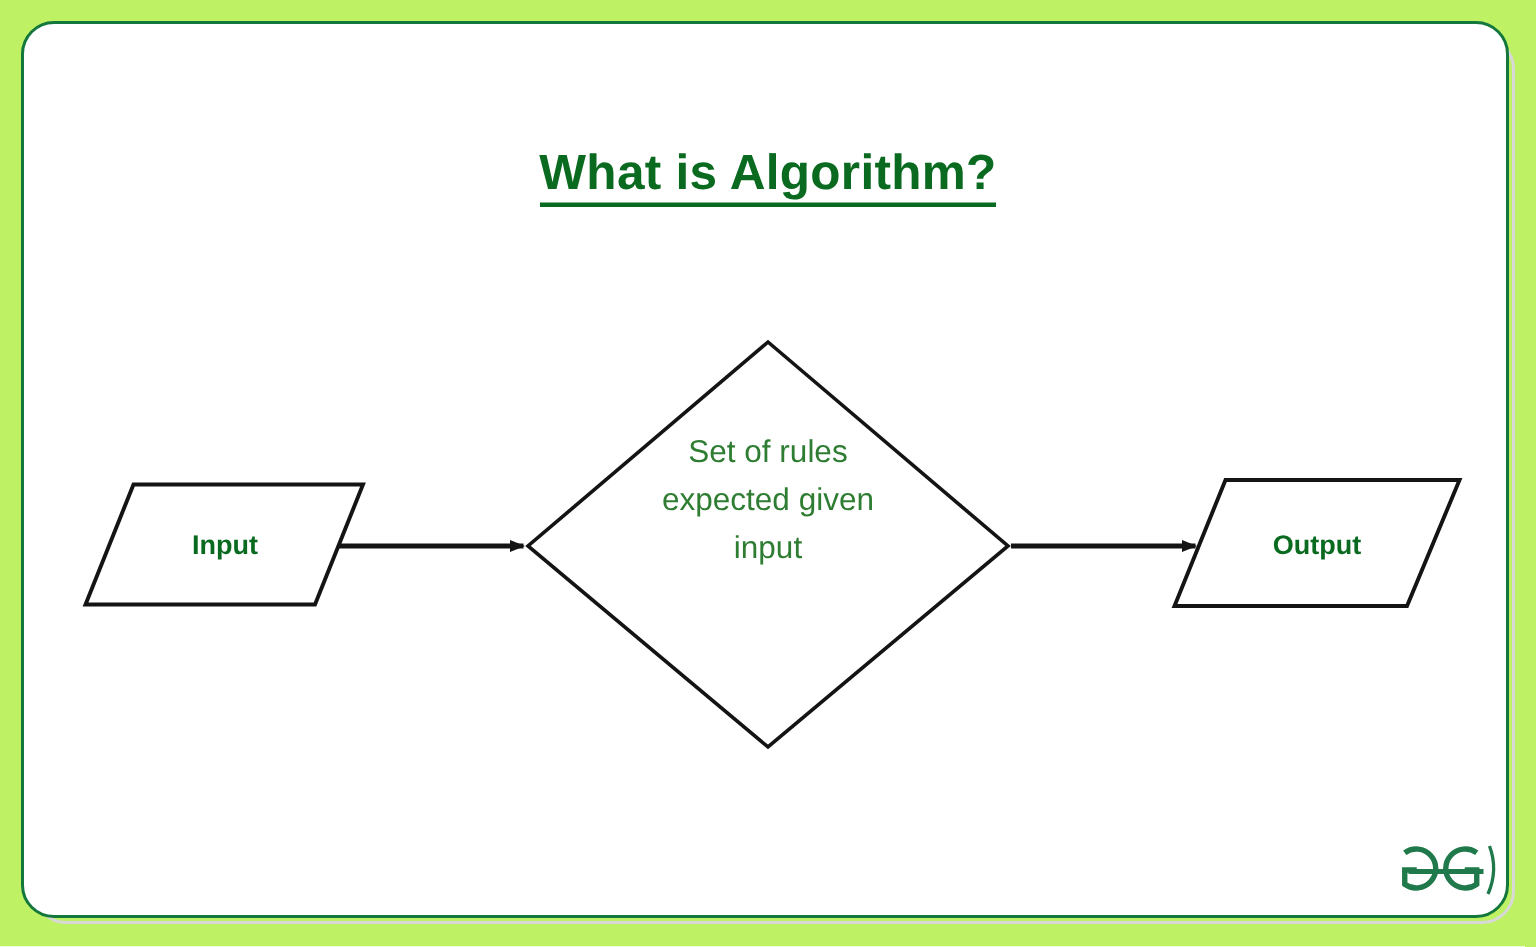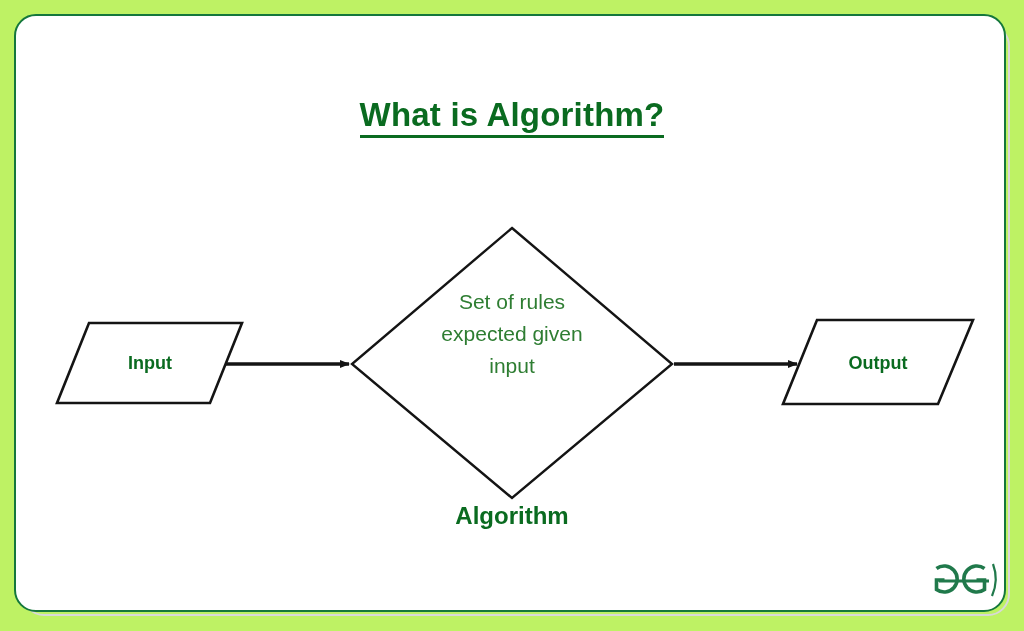--- a/index.html
+++ b/index.html
@@ -146,21 +146,20 @@
   <div class="shape-label" id="input-label">Input</div>
 
   <div class="shape-label" id="output-label">Output</div>
 
   <div class="diamond-text">
     <div>Set of rules</div>
     <div>expected given</div>
     <div>input</div>
   </div>
 
-  <div id="algorithm-label">Algorithm</div>
 
   <svg class="logo" viewBox="0 0 76 46">
 
     <g fill="none" stroke="#20794b" stroke-width="3.6">
       <path d="M30.5,12.5 A13,13 0 1 0 30.5,33.5 L30.5,24.0 L22.5,24.0" transform="translate(39,0) scale(-1,1) translate(-3,0)"></path>
 
       <path d="M59.5,12.5 A13,13 0 1 0 59.5,33.5 L59.5,24.0 L51.5,24.0"></path>
 
       <path d="M14,25 L64,25" stroke-width="3.2"></path>
 

